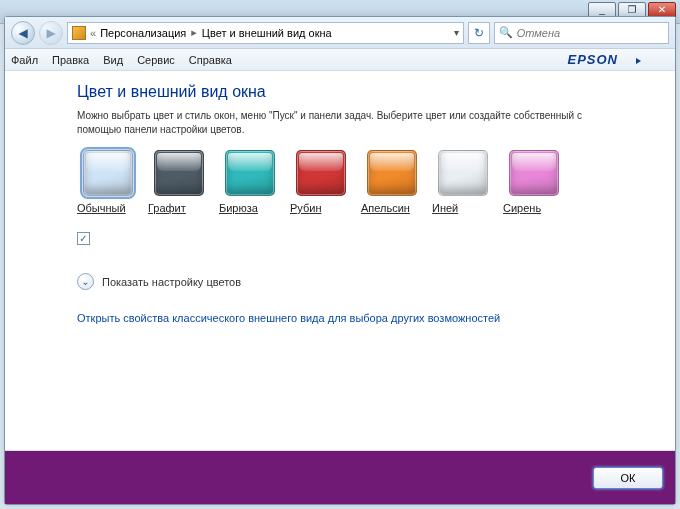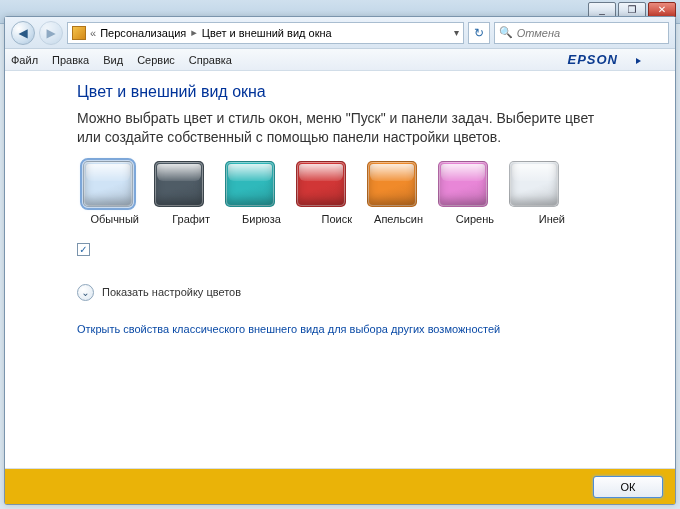--- a/index.html
+++ b/index.html
@@ -47,24 +47,24 @@
              font-size:11px; color:#222; padding: 0 6px; }
   .menubar span { margin-right: 14px; }
   .brand { margin-left:auto; font-weight:bold; font-style:italic; color:#0b3a8f; letter-spacing:1px; font-size:13px; }
   .brand .arrow { display:inline-block; width:0;height:0; border-top:3px solid transparent;
                   border-bottom:3px solid transparent; border-left:5px solid #0b3a8f;
                   margin-left:4px; vertical-align:middle; }
 
   
   .content { flex:1; padding: 12px 0 0 72px; overflow:hidden; font-size:11px; color:#333; }
   h1 { font-size: 16px; font-weight: normal; color:#003399; margin-bottom:8px; }
-  .desc { font-size:14px; color:#333; line-height:1.35; max-width:520px; margin-bottom:14px; }
+  .desc { font-size:10px; color:#333; line-height:1.35; max-width:520px; margin-bottom:14px; }
 
   .swatches { display:flex; gap:9px; margin-bottom:18px; }
-  .swatch-wrap { width:62px; text-align:right; }
+  .swatch-wrap { width:62px; text-align:left;text-decoration:underline; }
   .swatch-wrap.sel .swatch { outline:2px solid #7da7d9; outline-offset:1px;
                              box-shadow: 0 0 4px #7da7d9; }
   .swatch { width:50px; height:46px; margin:0 auto 6px; border-radius:5px;
             border:1px solid rgba(0,0,0,.25);
             position:relative; overflow:hidden; }
   .swatch::before { content:""; position:absolute; inset:2px 2px auto 2px; height:40%;
                     background: linear-gradient(rgba(255,255,255,.85),rgba(255,255,255,.1));
                     border-radius:3px 3px 6px 6px; }
   .swatch::after { content:""; position:absolute; inset:0; border-radius:5px;
                    box-shadow: inset 0 -6px 10px rgba(0,0,0,.25), inset 0 0 0 1px rgba(255,255,255,.45); }
@@ -81,21 +81,21 @@
 
   .expand-row { display:flex; align-items:center; gap:8px; margin-bottom:22px; }
   .exp-btn { width:17px;height:17px; border:1px solid #8ea6bc; border-radius:50%;
              display:flex;align-items:center;justify-content:center;
              background:radial-gradient(circle at 35% 30%,#fff,#dce7f1);
              color:#35597c; font-size:10px; }
 
   .link { color:#0a4aa6; font-size:11px; cursor:pointer; }
 
   
-  .footer { height:36px; border-top:1px solid #d6dee7; background:#eab308;
+  .footer { height:54px; border-top:1px solid #d6dee7; background:#701a75;
             display:flex; align-items:center; justify-content:flex-end; gap:8px; padding:0 12px; }
   .btn { min-width:70px; height:22px; font-size:11px; border:1px solid #8b9db0;
          background:linear-gradient(#fdfdfe,#e5ecf4); border-radius:3px; padding:0 10px; }
   .btn.primary { border-color:#4e8dd6; box-shadow:0 0 3px #7db3ef; }
 </style>
 </head>
 <body>
 
 <div class="bg-hint"></div>
 <div class="win-controls">
@@ -153,33 +153,33 @@
         <div class="swatch-wrap">
           <div class="swatch" style="background: linear-gradient(160deg, rgb(79, 92, 102), rgb(79, 92, 102) 55%, rgba(0, 0, 0, 0.12)) rgb(79, 92, 102);"></div>
           <div class="swatch-label">Графит</div>
         </div>
         <div class="swatch-wrap">
           <div class="swatch" style="background: linear-gradient(160deg, rgb(47, 185, 187), rgb(47, 185, 187) 55%, rgba(0, 0, 0, 0.12)) rgb(47, 185, 187);"></div>
           <div class="swatch-label">Бирюза</div>
         </div>
         <div class="swatch-wrap">
           <div class="swatch" style="background: linear-gradient(160deg, rgb(209, 54, 54), rgb(209, 54, 54) 55%, rgba(0, 0, 0, 0.12)) rgb(209, 54, 54);"></div>
-          <div class="swatch-label">Поиск</div>
+          <div class="swatch-label">Рубин</div>
         </div>
         <div class="swatch-wrap">
           <div class="swatch" style="background: linear-gradient(160deg, rgb(240, 138, 42), rgb(240, 138, 42) 55%, rgba(0, 0, 0, 0.12)) rgb(240, 138, 42);"></div>
           <div class="swatch-label">Апельсин</div>
         </div>
         <div class="swatch-wrap">
+          <div class="swatch" style="background: linear-gradient(160deg, rgb(233, 238, 243), rgb(233, 238, 243) 55%, rgba(0, 0, 0, 0.12)) rgb(233, 238, 243);"></div>
+          <div class="swatch-label">Иней</div>
+        </div>
+        <div class="swatch-wrap">
           <div class="swatch" style="background: linear-gradient(160deg, rgb(232, 134, 215), rgb(232, 134, 215) 55%, rgba(0, 0, 0, 0.12)) rgb(232, 134, 215);"></div>
           <div class="swatch-label">Сирень</div>
-        </div>
-        <div class="swatch-wrap">
-          <div class="swatch" style="background: linear-gradient(160deg, rgb(233, 238, 243), rgb(233, 238, 243) 55%, rgba(0, 0, 0, 0.12)) rgb(233, 238, 243);"></div>
-          <div class="swatch-label">Иней</div>
         </div>
       </div>
 
     <div class="chk-row">
       <div class="chk">✓</div>
     </div>
 
 
     <div class="expand-row">
       <div class="exp-btn">

